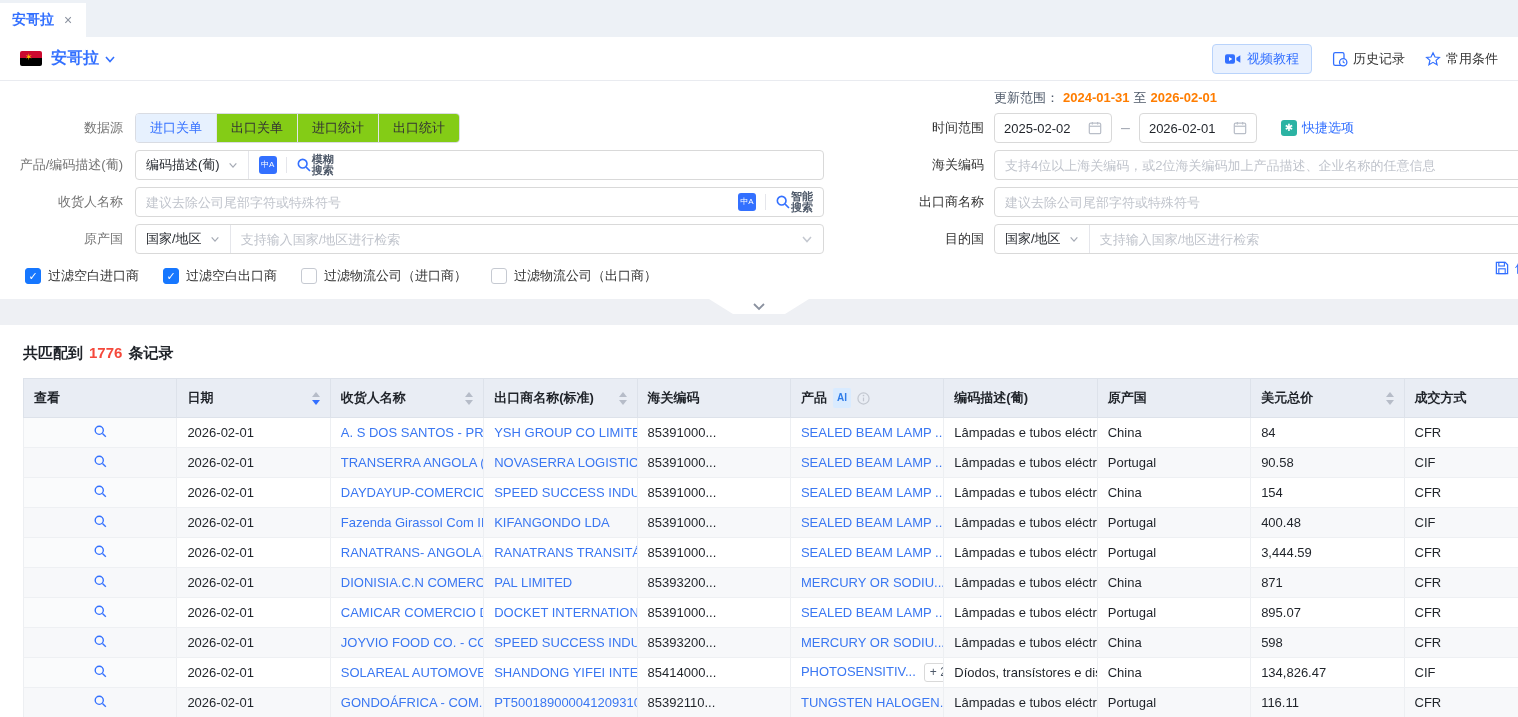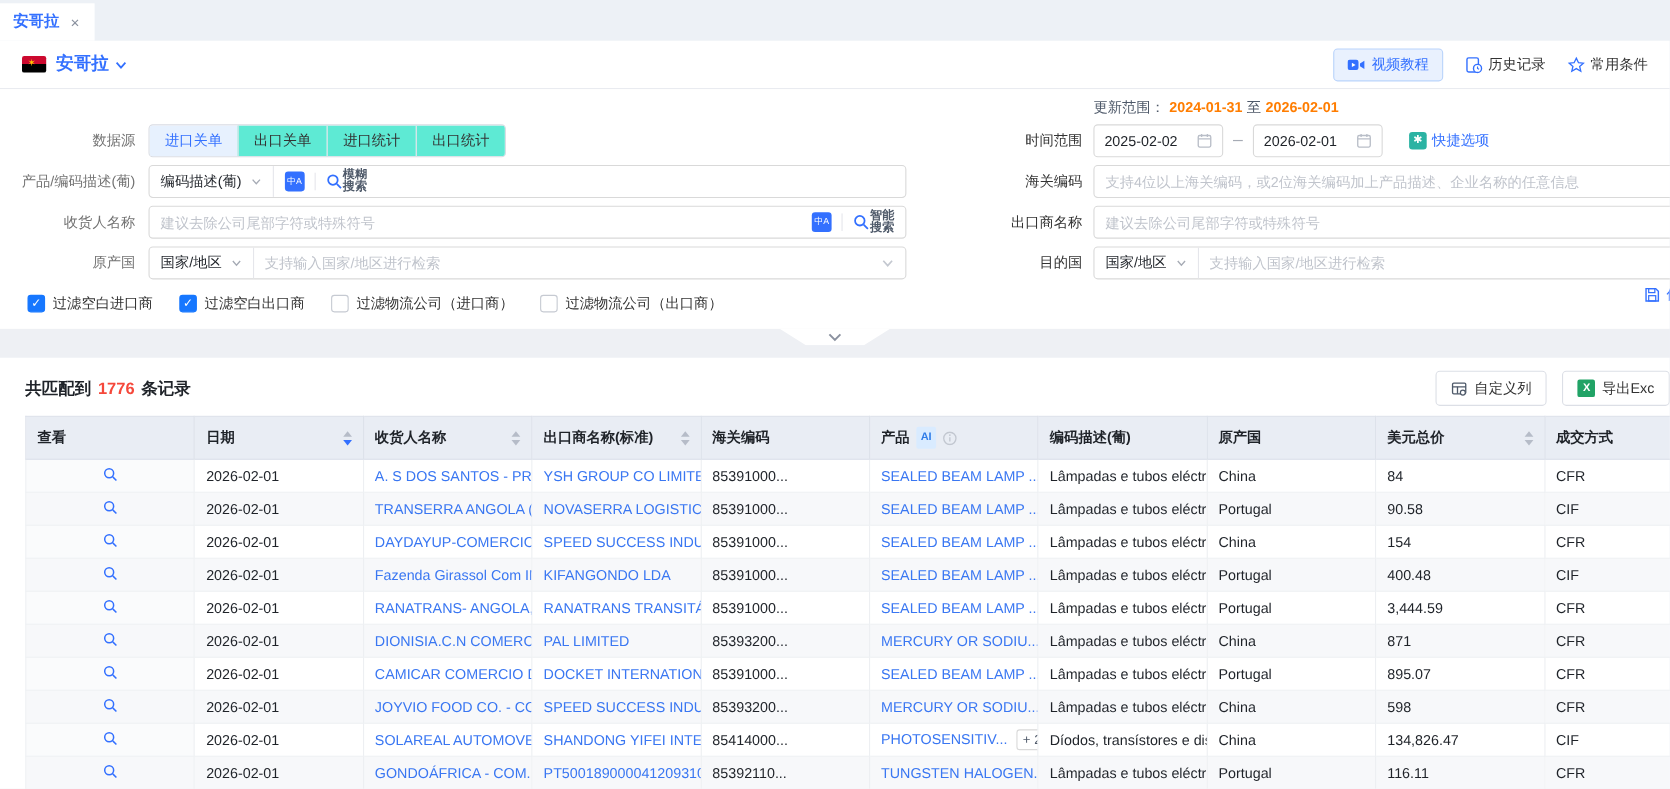--- a/index.html
+++ b/index.html
@@ -29,21 +29,21 @@
   .fpanel { background:#fff; padding:6px 0 14px 0; position:relative; }
   .frow { display:flex; align-items:center; margin-top:7px; }
   .frow.r1 { align-items:flex-end; margin-top:2px; }
   .flabel { width:135px; flex-shrink:0; text-align:right; padding-right:12px;
     font-size:13px; color:#737373; line-height:30px; }
   .lcontent { width:689px; flex-shrink:0; }
 
   .seggroup { display:flex; border:1px solid #d9dce3; border-radius:4px; overflow:hidden;
     height:30px; width:max-content; background:#fff; }
   .seg { min-width:72px; padding:0 14px; display:flex; align-items:center; justify-content:center;
-    font-size:13px; color:#333; border-left:1px solid #e2e5ea; cursor:pointer; background:#5eead4; }
+    font-size:13px; color:#333; border-left:1px solid #e2e5ea; cursor:pointer; background:#84cc16; }
   .seg:first-child { border-left:none; }
   .seg.active { background:#e7f1fe; color:#3370ff; }
 
   .rcol { margin-left:90px; display:flex; flex-direction:column; }
   .upline { font-size:13px; color:#4e5969; margin-left:80px; margin-bottom:6px; }
   .od { color:#ff7d00; font-weight:700; margin:0 4px; }
   .tline { display:flex; align-items:center; }
   .rlabel { width:70px; flex-shrink:0; text-align:right; margin-right:10px;
     font-size:13px; color:#333; }
   .dinput { width:118px; height:30px; border:1px solid #d9d9d9; border-radius:4px; background:#fff;
@@ -349,35 +349,20 @@
         <polyline points="2,2 7,7 12,2" fill="none" stroke="#8a919f" stroke-width="1.8"></polyline>
       </svg>
   </div>
 </div>
 
 <div class="results">
   <div class="rhead">
     <div class="summary">
       <span>共匹配到</span><span class="scount">1776</span><span>条记录</span>
     </div>
-    <div class="rbtns">
-      <button class="obtn">
-        <svg width="15" height="15" viewBox="0 0 20 20">
-            <rect x="2" y="3" width="16" height="13" rx="1.5" fill="none" stroke="#4e5969" stroke-width="1.6"></rect>
-            <line x1="2" y1="7.5" x2="18" y2="7.5" stroke="#4e5969" stroke-width="1.6"></line>
-            <line x1="8" y1="7.5" x2="8" y2="16" stroke="#4e5969" stroke-width="1.6"></line>
-            <circle cx="14.5" cy="14.5" r="3" fill="#fff" stroke="#4e5969" stroke-width="1.5"></circle>
-          </svg>
-        <span>自定义列</span>
-      </button>
-      <button class="obtn">
-        <i class="xicon">X</i>
-        <span>导出Exc</span>
-      </button>
-    </div>
   </div>
 
   <table>
     <thead>
         <tr>
           <th class="c0">
             <div class="thwrap">
               <span>查看</span>
             </div>
           </th>

